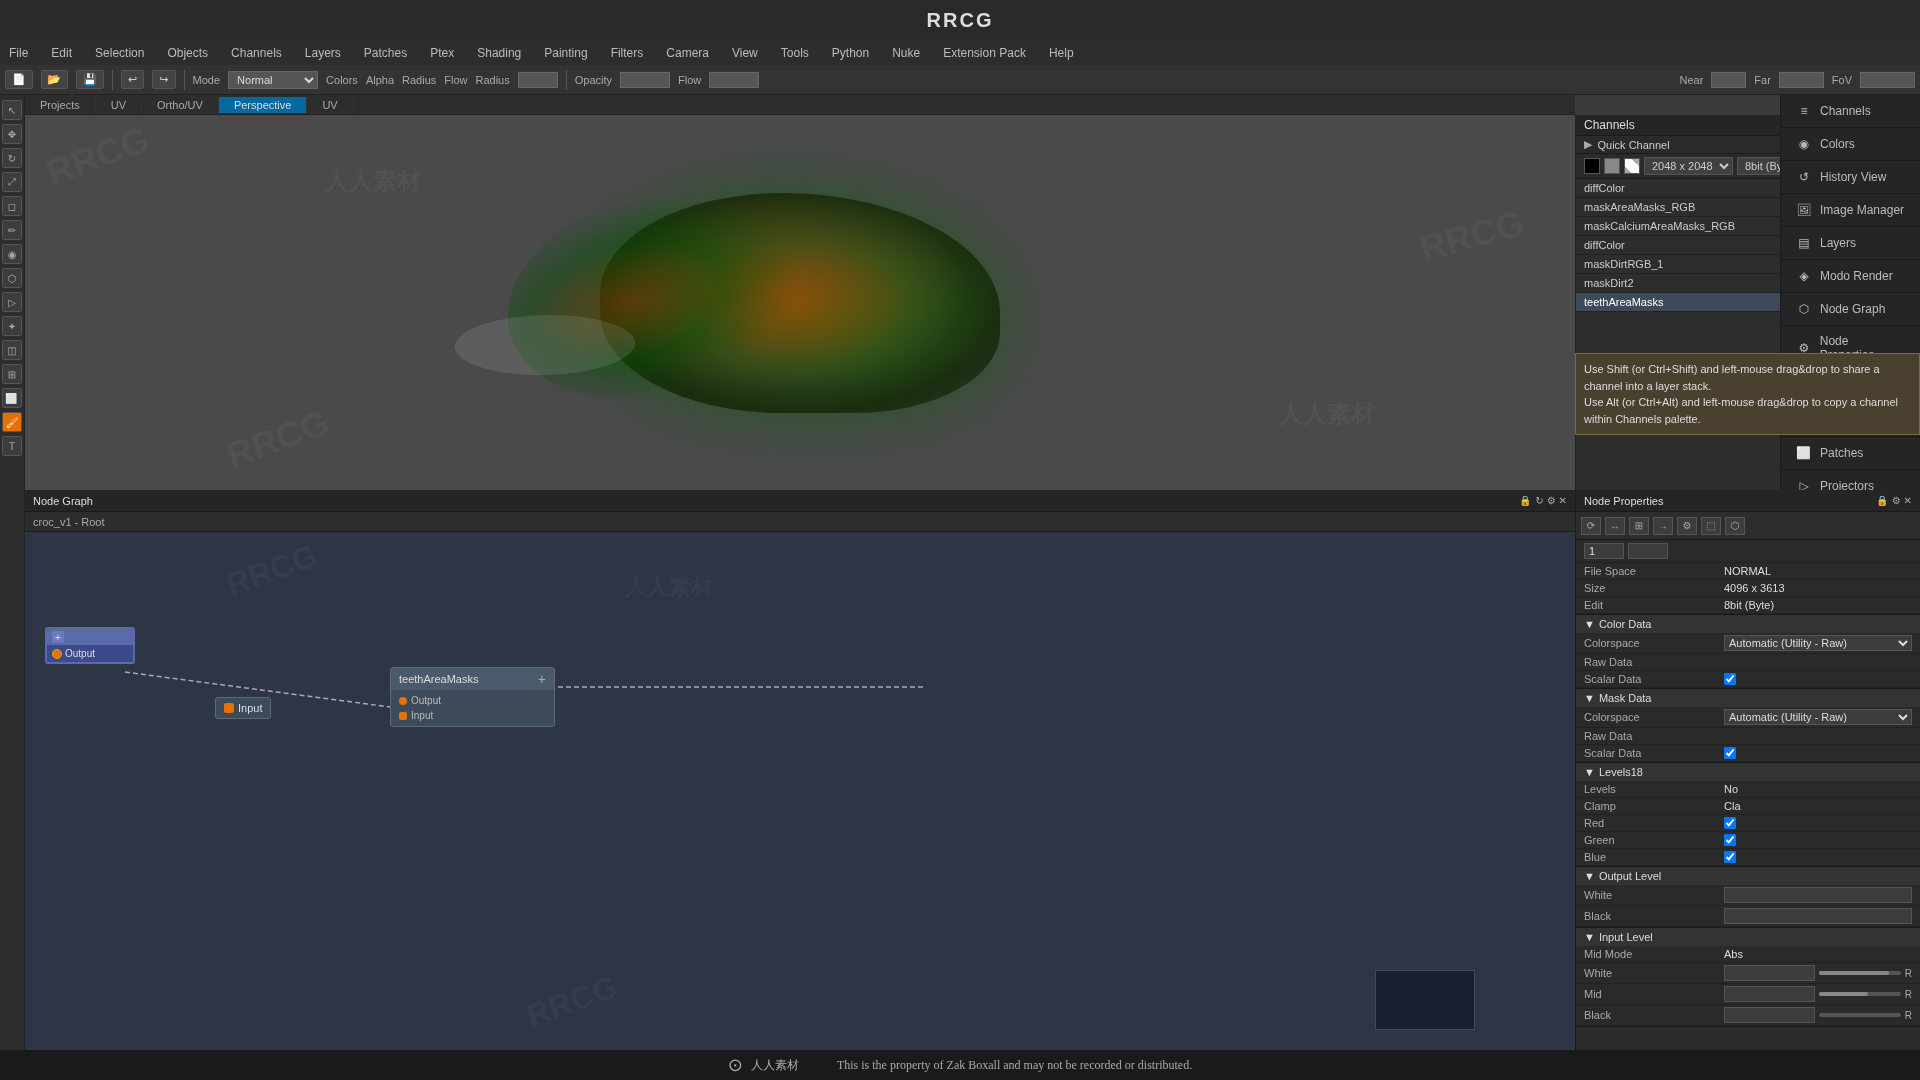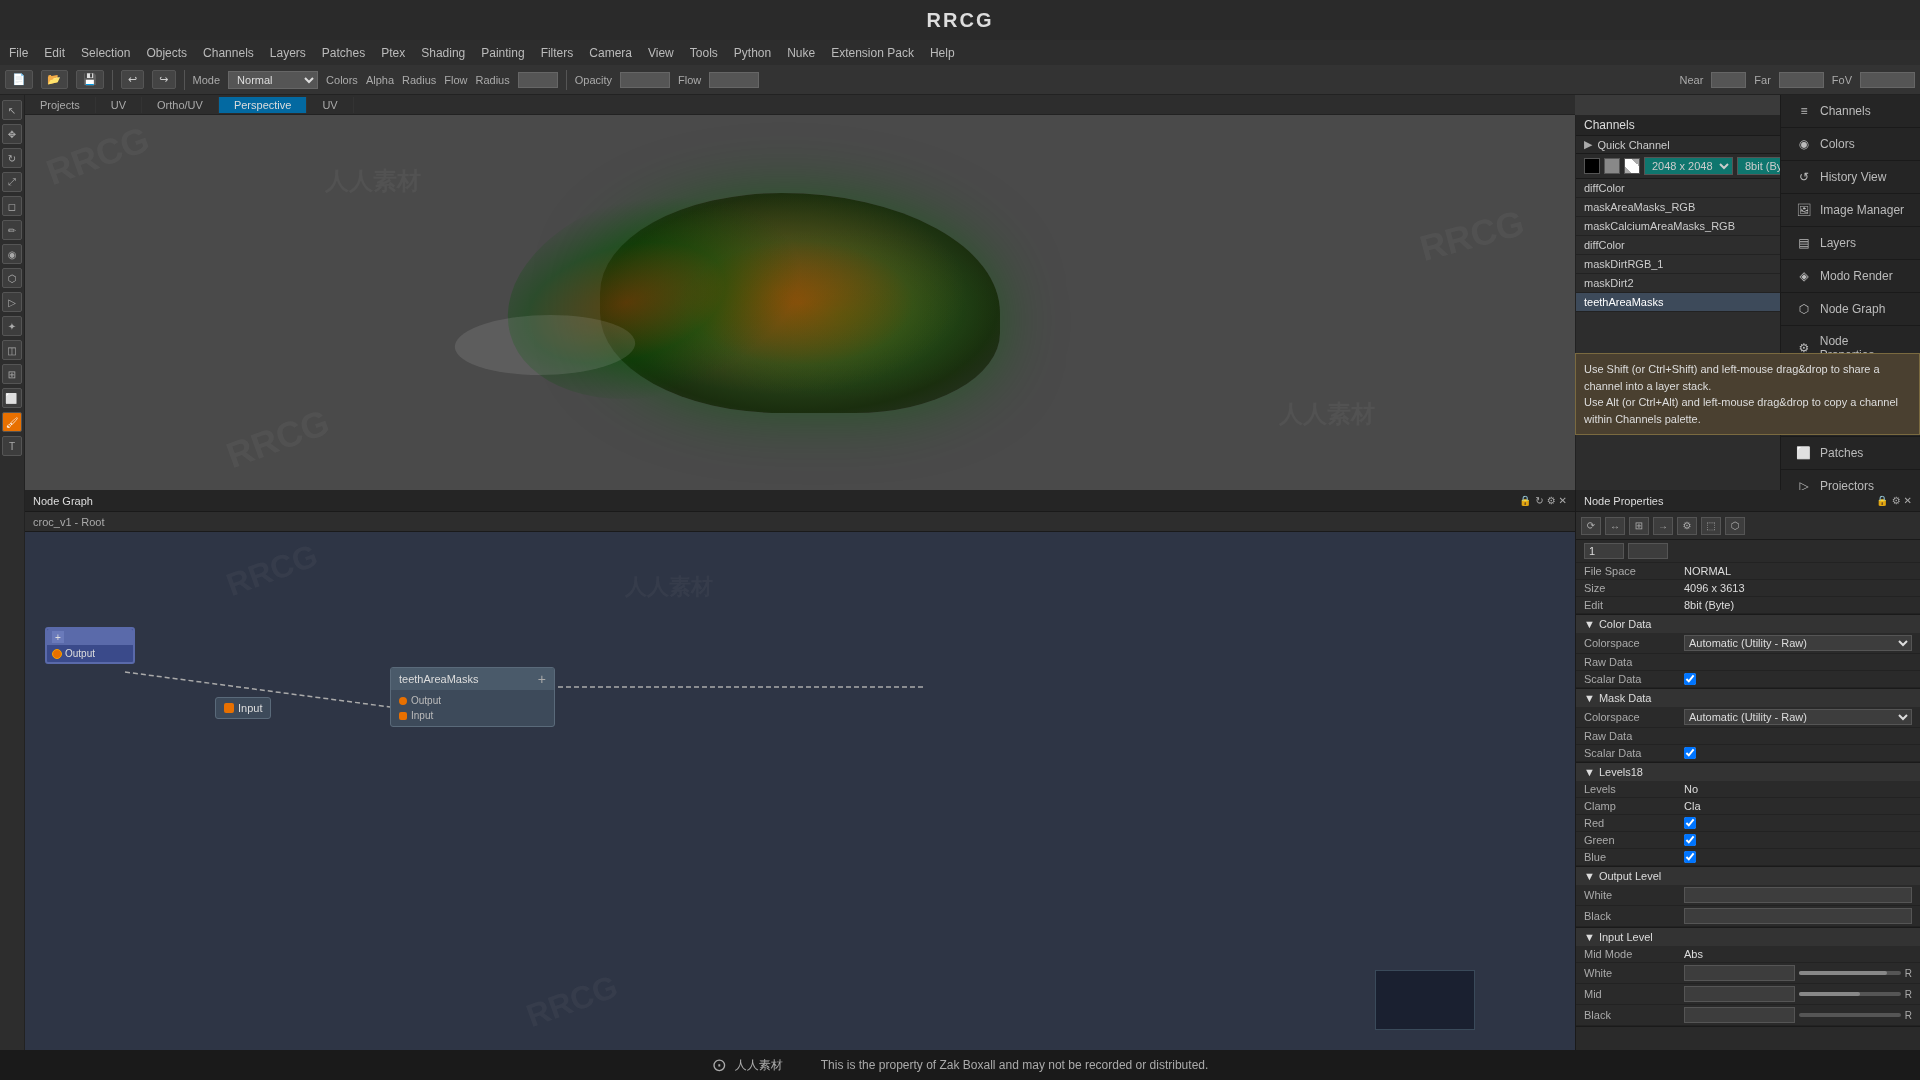--- a/index.html
+++ b/index.html
@@ -8,21 +8,21 @@
     
     #title-bar {
       position: absolute; top: 0; left: 0; right: 0; height: 40px;
       background: #2a2a2a; display: flex; align-items: center; justify-content: center;
       font-size: 20px; color: #ddd; font-weight: bold; letter-spacing: 2px;
     }
 
     
     #menu-bar {
       position: absolute; top: 40px; left: 0; right: 0; height: 25px;
-      background: #2d2d2d; display: flex; align-items: center; padding: 0 5px; gap: 8px;
+      background: #2d2d2d; display: flex; align-items: center; padding: 0 5px; gap: 15px;
       font-size: 12px; color: #bbb;
     }
     .menu-item { cursor: pointer; padding: 2px 4px; }
 
     
     #toolbar {
       position: absolute; top: 65px; left: 0; right: 0; height: 30px;
       background: #333; display: flex; align-items: center; padding: 0 5px; gap: 8px;
       border-bottom: 1px solid #222;
     }
@@ -93,21 +93,21 @@
     }
     #quick-channel-header {
       background: #2a2a2a; padding: 2px 8px; display: flex; align-items: center; gap: 5px;
       border-bottom: 1px solid #1a1a1a; font-size: 11px;
     }
     .color-swatch { width: 16px; height: 16px; border: 1px solid #555; }
     .swatch-black { background: #000; }
     .swatch-gray { background: #888; }
     .swatch-checker { background: linear-gradient(45deg, #aaa 25%, #fff 25%, #fff 75%, #aaa 75%); }
     .channel-size-select {
-      background: #0f766e; border: 1px solid #555; color: #ccc;
+      background: #404040; border: 1px solid #555; color: #ccc;
       font-size: 11px; padding: 1px 3px;
     }
     .channel-list { font-size: 11px; }
     .channel-item {
       padding: 3px 8px; display: flex; align-items: center; justify-between; cursor: pointer;
       border-bottom: 1px solid #222;
     }
     .channel-item.selected { background: #3d4a5a; }
     .channel-name { flex: 1; color: #ccc; font-size: 11px; }
     .channel-icons { display: flex; gap: 3px; align-items: center; }
@@ -167,20 +167,21 @@
       font-size: 10px; cursor: pointer; color: #aaa;
     }
     .prop-section { border-bottom: 1px solid #1a1a1a; }
     .prop-section-header {
       background: #333; padding: 3px 8px; font-size: 11px; color: #ddd;
       display: flex; align-items: center; gap: 4px; cursor: pointer;
     }
     .prop-row {
       display: flex; align-items: center; padding: 2px 8px; border-bottom: 1px solid #222;
       font-size: 11px;
+      gap: 40px;
     }
     .prop-label { color: #aaa; width: 100px; flex-shrink: 0; }
     .prop-value { color: #ddd; flex: 1; }
     .prop-input {
       background: #3d3d3d; border: 1px solid #555; color: #ddd;
       padding: 1px 4px; font-size: 11px; flex: 1;
     }
     .prop-checkbox { width: 12px; height: 12px; }
     .slider-container { flex: 1; display: flex; align-items: center; gap: 4px; }
     .slider { flex: 1; height: 4px; background: #555; border-radius: 2px; }
@@ -687,15 +688,15 @@
         <span style="color:#aaa;font-size:10px;">R</span>
       </div>
     </div>
   </div>
 </div>
 
 <div id="status-bar">
   <div class="watermark">
     <span style="font-size:18px;">⊙</span>
     <span>人人素材</span>
-    <span style="margin-left:30px;">This is the property of Zak Boxall and may not be recorded or distributed.</span>
+    <span style="margin-left:30px;font-family:Liberation Serif, serif;">This is the property of Zak Boxall and may not be recorded or distributed.</span>
   </div>
 </div>
 
 </body></html>

